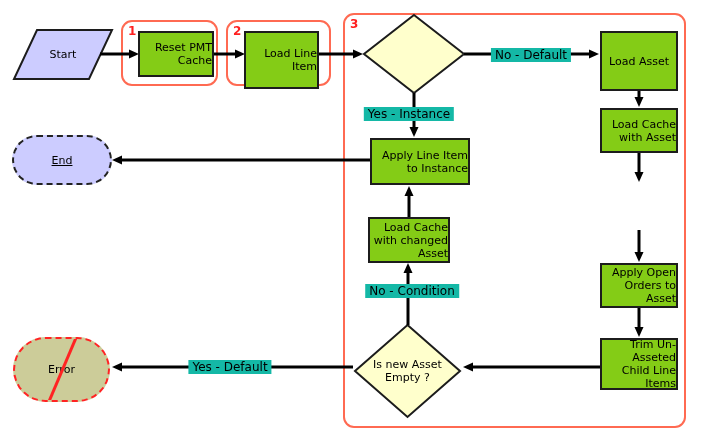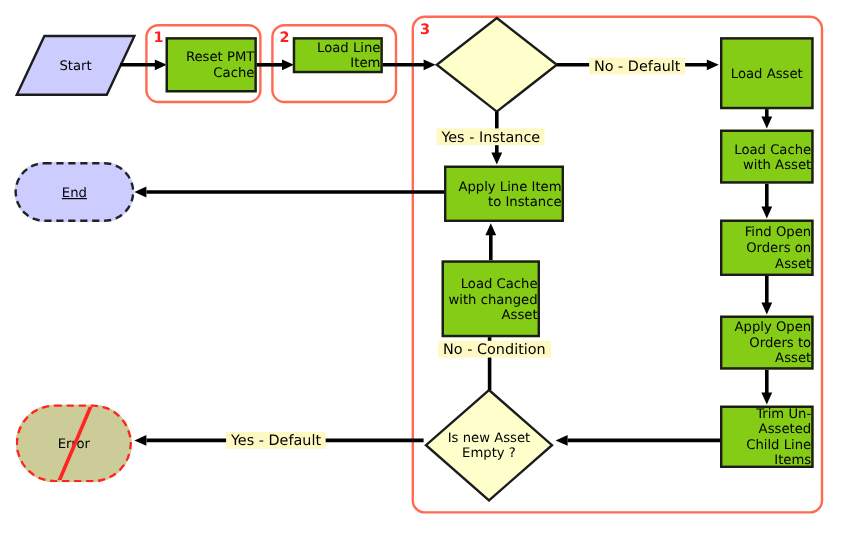--- a/index.html
+++ b/index.html
@@ -17,21 +17,21 @@
   .node{position:absolute;box-sizing:border-box;display:flex;align-items:center;justify-content:center;
         text-align:center;font-size:11px;line-height:13px;}
   .step{background:#84cc16;border:2px solid #1c1c1c;text-align:right;}
   .terminal{background:#ccccff;border:2px dashed #222;border-radius:26px;text-decoration:underline;}
   .error-terminal{background:#cccc99;border:2px dashed #ff2323;border-radius:33px;overflow:hidden;}
   .slash{position:absolute;left:45px;top:-5px;width:3px;height:76px;background:#ff2323;transform:rotate(23deg);}
   .label-only{background:none;border:none;}
   .lbl-inner{display:inline-block;}
 
   
-  .elabel{position:absolute;transform:translate(-50%,-50%);background:#fef9c3;padding:0 4px;
+  .elabel{position:absolute;transform:translate(-50%,-50%);background:#14b8a6;padding:0 4px;
           font-size:12px;line-height:14px;white-space:nowrap;}
 </style>
 </head>
 <body>
 
 <div class="canvas">
 
   <div class="group" style="left:121px;top:20px;width:97px;height:66px">
     <span class="badge">1</span>
   </div>
@@ -115,42 +115,39 @@
     </g>
   </svg>
 
   <div class="node label-only" style="left:25px;top:30px;width:76px;height:49px">
     <span class="lbl-inner">Start</span>
   </div>
 
   <div class="node step" style="left:138px;top:31px;width:76px;height:46px">
     <span class="lbl-inner">Reset PMT Cache</span>
   </div>
-  <div class="node step" style="left:244px;top:31px;width:75px;height:30px">
+  <div class="node step" style="left:244px;top:31px;width:75px;height:58px">
     <span class="lbl-inner">Load Line Item</span>
   </div>
   <div class="node step" style="left:600px;top:31px;width:78px;height:60px">
     <span class="lbl-inner">Load Asset</span>
   </div>
   <div class="node step" style="left:600px;top:108px;width:78px;height:45px">
     <span class="lbl-inner">Load Cache with Asset</span>
-  </div>
-  <div class="node step" style="left:600px;top:183px;width:78px;height:47px">
-    <span class="lbl-inner">Find Open Orders on Asset</span>
   </div>
   <div class="node step" style="left:600px;top:263px;width:78px;height:45px">
     <span class="lbl-inner">Apply Open Orders to Asset</span>
   </div>
   <div class="node step" style="left:600px;top:338px;width:78px;height:52px">
     <span class="lbl-inner">Trim Un-Asseted Child Line Items</span>
   </div>
   <div class="node step" style="left:370px;top:138px;width:100px;height:47px">
     <span class="lbl-inner">Apply Line Item to Instance</span>
   </div>
-  <div class="node step" style="left:368px;top:217px;width:82px;height:64px">
+  <div class="node step" style="left:368px;top:217px;width:82px;height:46px">
     <span class="lbl-inner">Load Cache with changed Asset</span>
   </div>
 
   <div class="node label-only" style="left:355px;top:325px;width:105px;height:92px">
     <span class="lbl-inner" style="max-width:84px">Is new Asset Empty ?</span>
   </div>
 
   <div class="node terminal" style="left:12px;top:135px;width:100px;height:50px">
     <span class="lbl-inner">End</span>
   </div>

